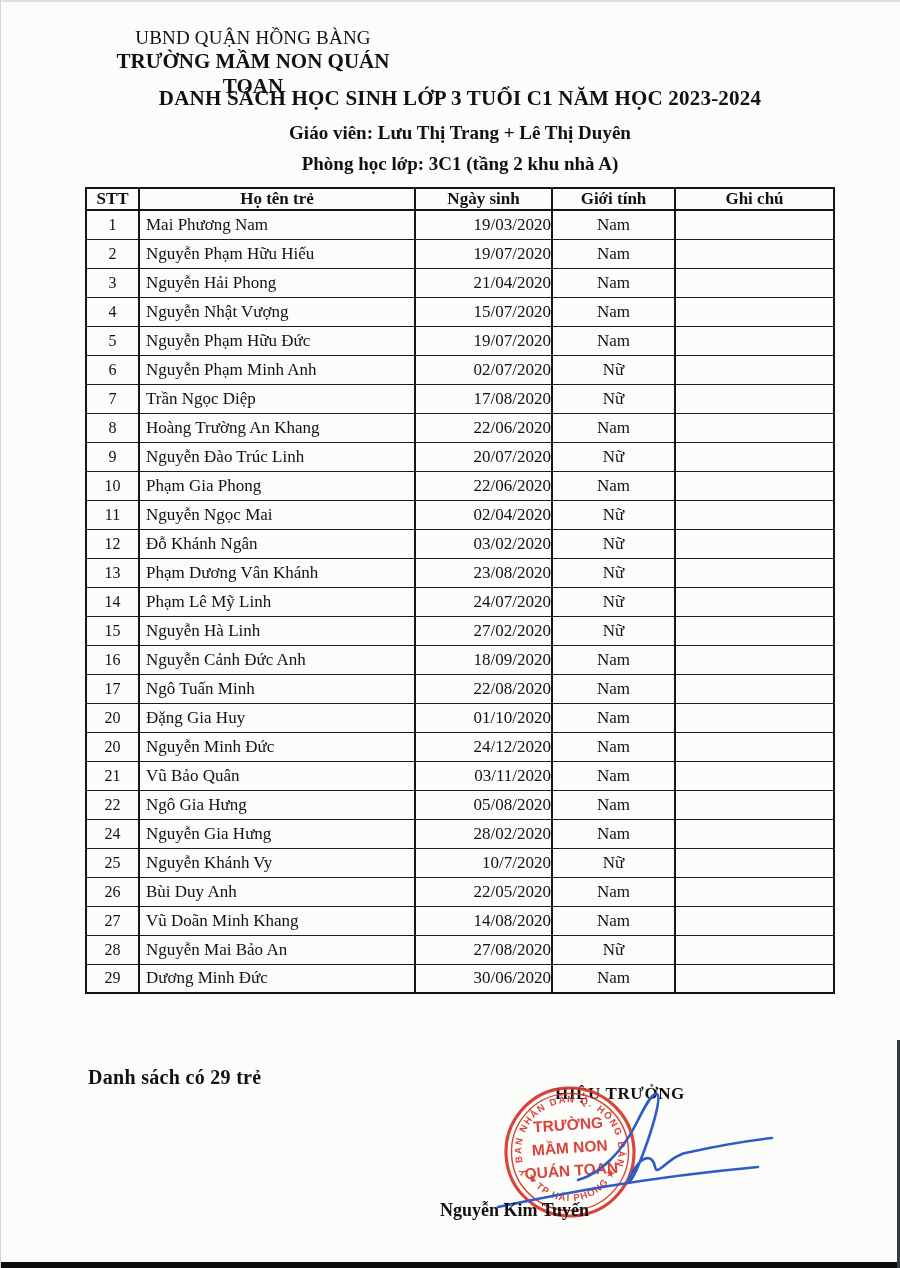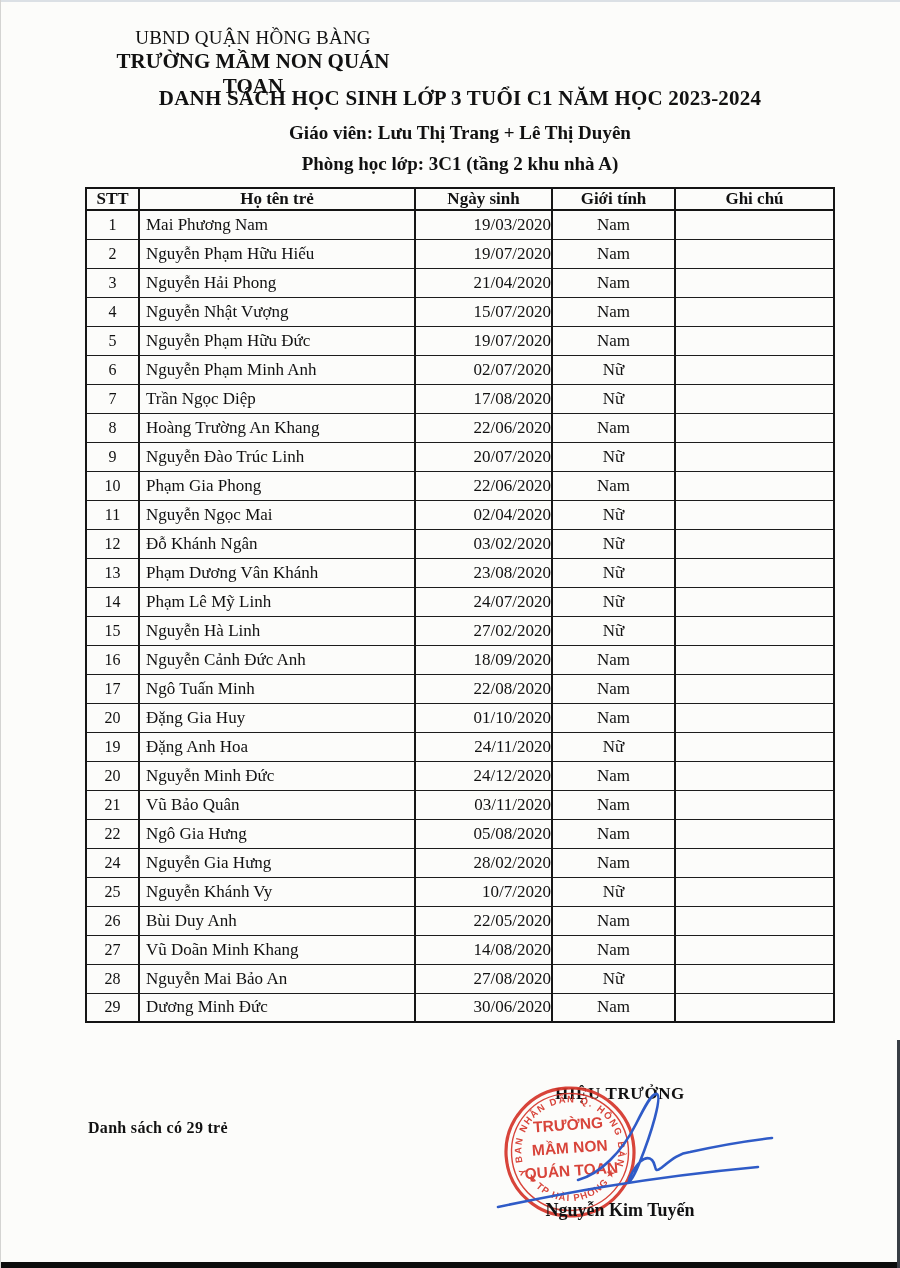--- a/index.html
+++ b/index.html
@@ -45,28 +45,28 @@
     border-bottom:2px solid #141414;
   }
   .students td { height:29px; font-size:17px; }
   .students td.c0 { text-align:center; font-size:16px; }
   .students td.c1 { padding-left:6px; }
   .students td.c2 { text-align:right; }
   .students td.c3 { text-align:center; }
   .students td.c4 { }
 
   .summary {
-    position:absolute; left:88px; top:1119px;
-    font-size:16px; font-weight:bold; letter-spacing:0.3px;
+    position:absolute; left:88px; top:1066px;
+    font-size:20px; font-weight:bold; letter-spacing:0.3px;
   }
 
   
   .sig-block { position:absolute; left:440px; top:1084px; width:360px; text-align:center; }
   .signer-title { font-size:17px; font-weight:bold; letter-spacing:0.6px; }
-  .signer-name  { position:absolute; left:440px; top:1200px; width:360px; text-align:center;
+  .signer-name  { position:absolute; left:440px; top:1200px; width:360px; 
                   font-size:18px; font-weight:bold; }
 
   .stamp-svg {
     position:absolute; left:485px; top:1067px; width:170px; height:170px;
     transform:rotate(-4deg); opacity:0.92;
   }
   .stamp-svg text, .stamp-svg textPath {
     font-family:"Liberation Sans", sans-serif; font-weight:bold;
   }
   .signature-svg { position:absolute; left:440px; top:1080px; width:460px; height:150px; }
@@ -224,27 +224,20 @@
           <td class="c1">Ngô Tuấn Minh</td>
           <td class="c2">22/08/2020</td>
           <td class="c3">Nam</td>
           <td class="c4"></td>
         </tr>
         <tr>
           <td class="c0">20</td>
           <td class="c1">Đặng Gia Huy</td>
           <td class="c2">01/10/2020</td>
           <td class="c3">Nam</td>
-          <td class="c4"></td>
-        </tr>
-        <tr>
-          <td class="c0">19</td>
-          <td class="c1">Đặng Anh Hoa</td>
-          <td class="c2">24/11/2020</td>
-          <td class="c3">Nữ</td>
           <td class="c4"></td>
         </tr>
         <tr>
           <td class="c0">20</td>
           <td class="c1">Nguyễn Minh Đức</td>
           <td class="c2">24/12/2020</td>
           <td class="c3">Nam</td>
           <td class="c4"></td>
         </tr>
         <tr>

